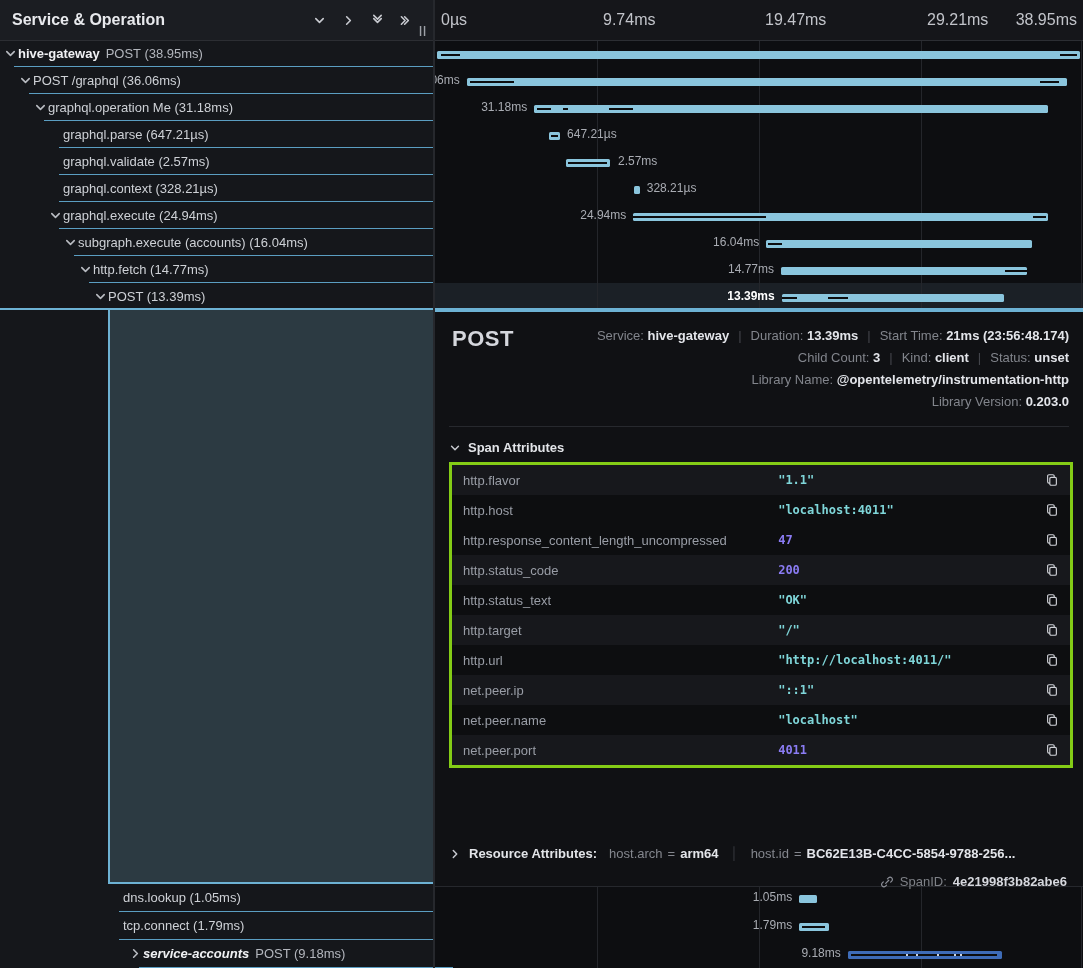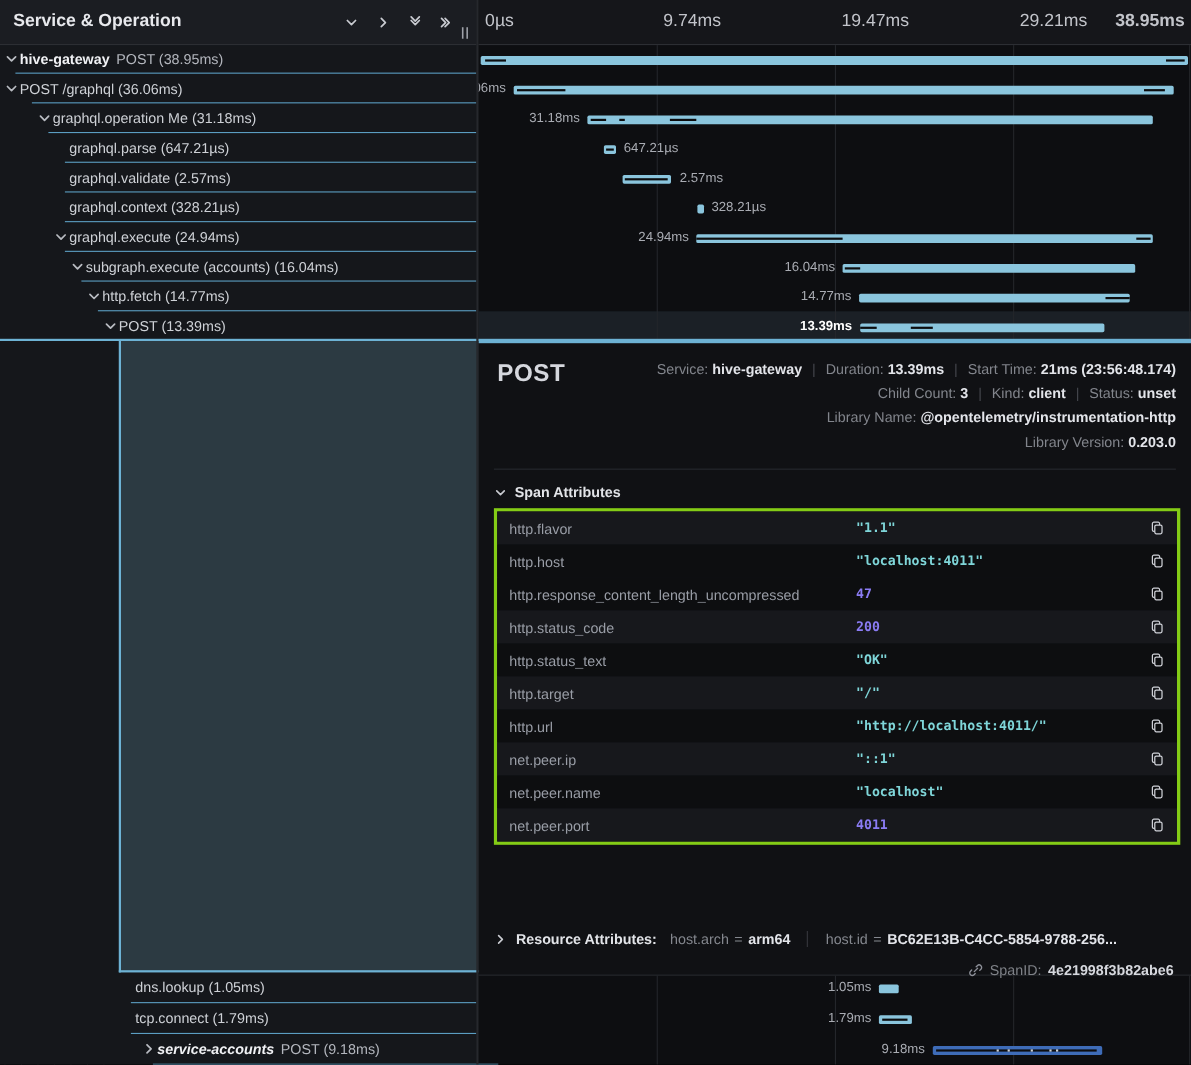--- a/index.html
+++ b/index.html
@@ -112,21 +112,21 @@
         </div>
       </div>
       <div class="tlrow" style="top: 40px; height: 27px;">
         <div class="bar" style="left: 0.3%; width: 99.3%; background: rgb(138, 197, 221); top: 10.5px;">
           <div class="mark" style="left: 0.6%; width: 3%;"></div>
           <div class="mark" style="left: 96.8%; width: 2.6%;"></div>
         </div>
       </div>
       <div class="trow" style="top: 67px; height: 27px;">
         <div class="underline" style="left: 29px;"></div>
-        <div class="content" style="left: 4px;">
+        <div class="content" style="left: 19px;">
           <span class="arrow">
             <svg class="ic" width="13" height="13" viewBox="0 0 14 14" fill="none" stroke="currentColor" stroke-width="1.7" stroke-linecap="round" stroke-linejoin="round">
               <path d="M3 5l4 4 4-4"></path>
             </svg>
           </span>
           <span class="op">POST /graphql (36.06ms)</span>
         </div>
       </div>
       <div class="tlrow" style="top: 67px; height: 27px;">
         <div class="bar" style="left: 4.9%; width: 92.6%; background: rgb(138, 197, 221); top: 10.5px;">
@@ -334,21 +334,21 @@
             <path d="M5 3l4 4-4 4"></path>
           </svg>
         </span>
       </span>
   </div>
   <div id="tl-header">
       <div class="tick" style="left: 6px;">0µs</div>
       <div class="tick" style="left: 168px;">9.74ms</div>
       <div class="tick" style="left: 330px;">19.47ms</div>
       <div class="tick" style="left: 492px;">29.21ms</div>
-      <div class="tick" style="right: 6px; font-weight: bold;">38.95ms</div>
+      <div class="tick" style="right: 6px;">38.95ms</div>
     </div>
   <div id="divider"></div>
   <div id="resize-handle">||</div>
 
   <div id="sel-line" style="background: rgb(109, 178, 212);"></div>
   <div id="overlay-block" style="border-color: rgb(109, 178, 212);"></div>
 
   <div id="detail" style="border-top: 2px solid rgb(109, 178, 212);">
     <div id="detail-title">POST</div>
     <div id="meta">

